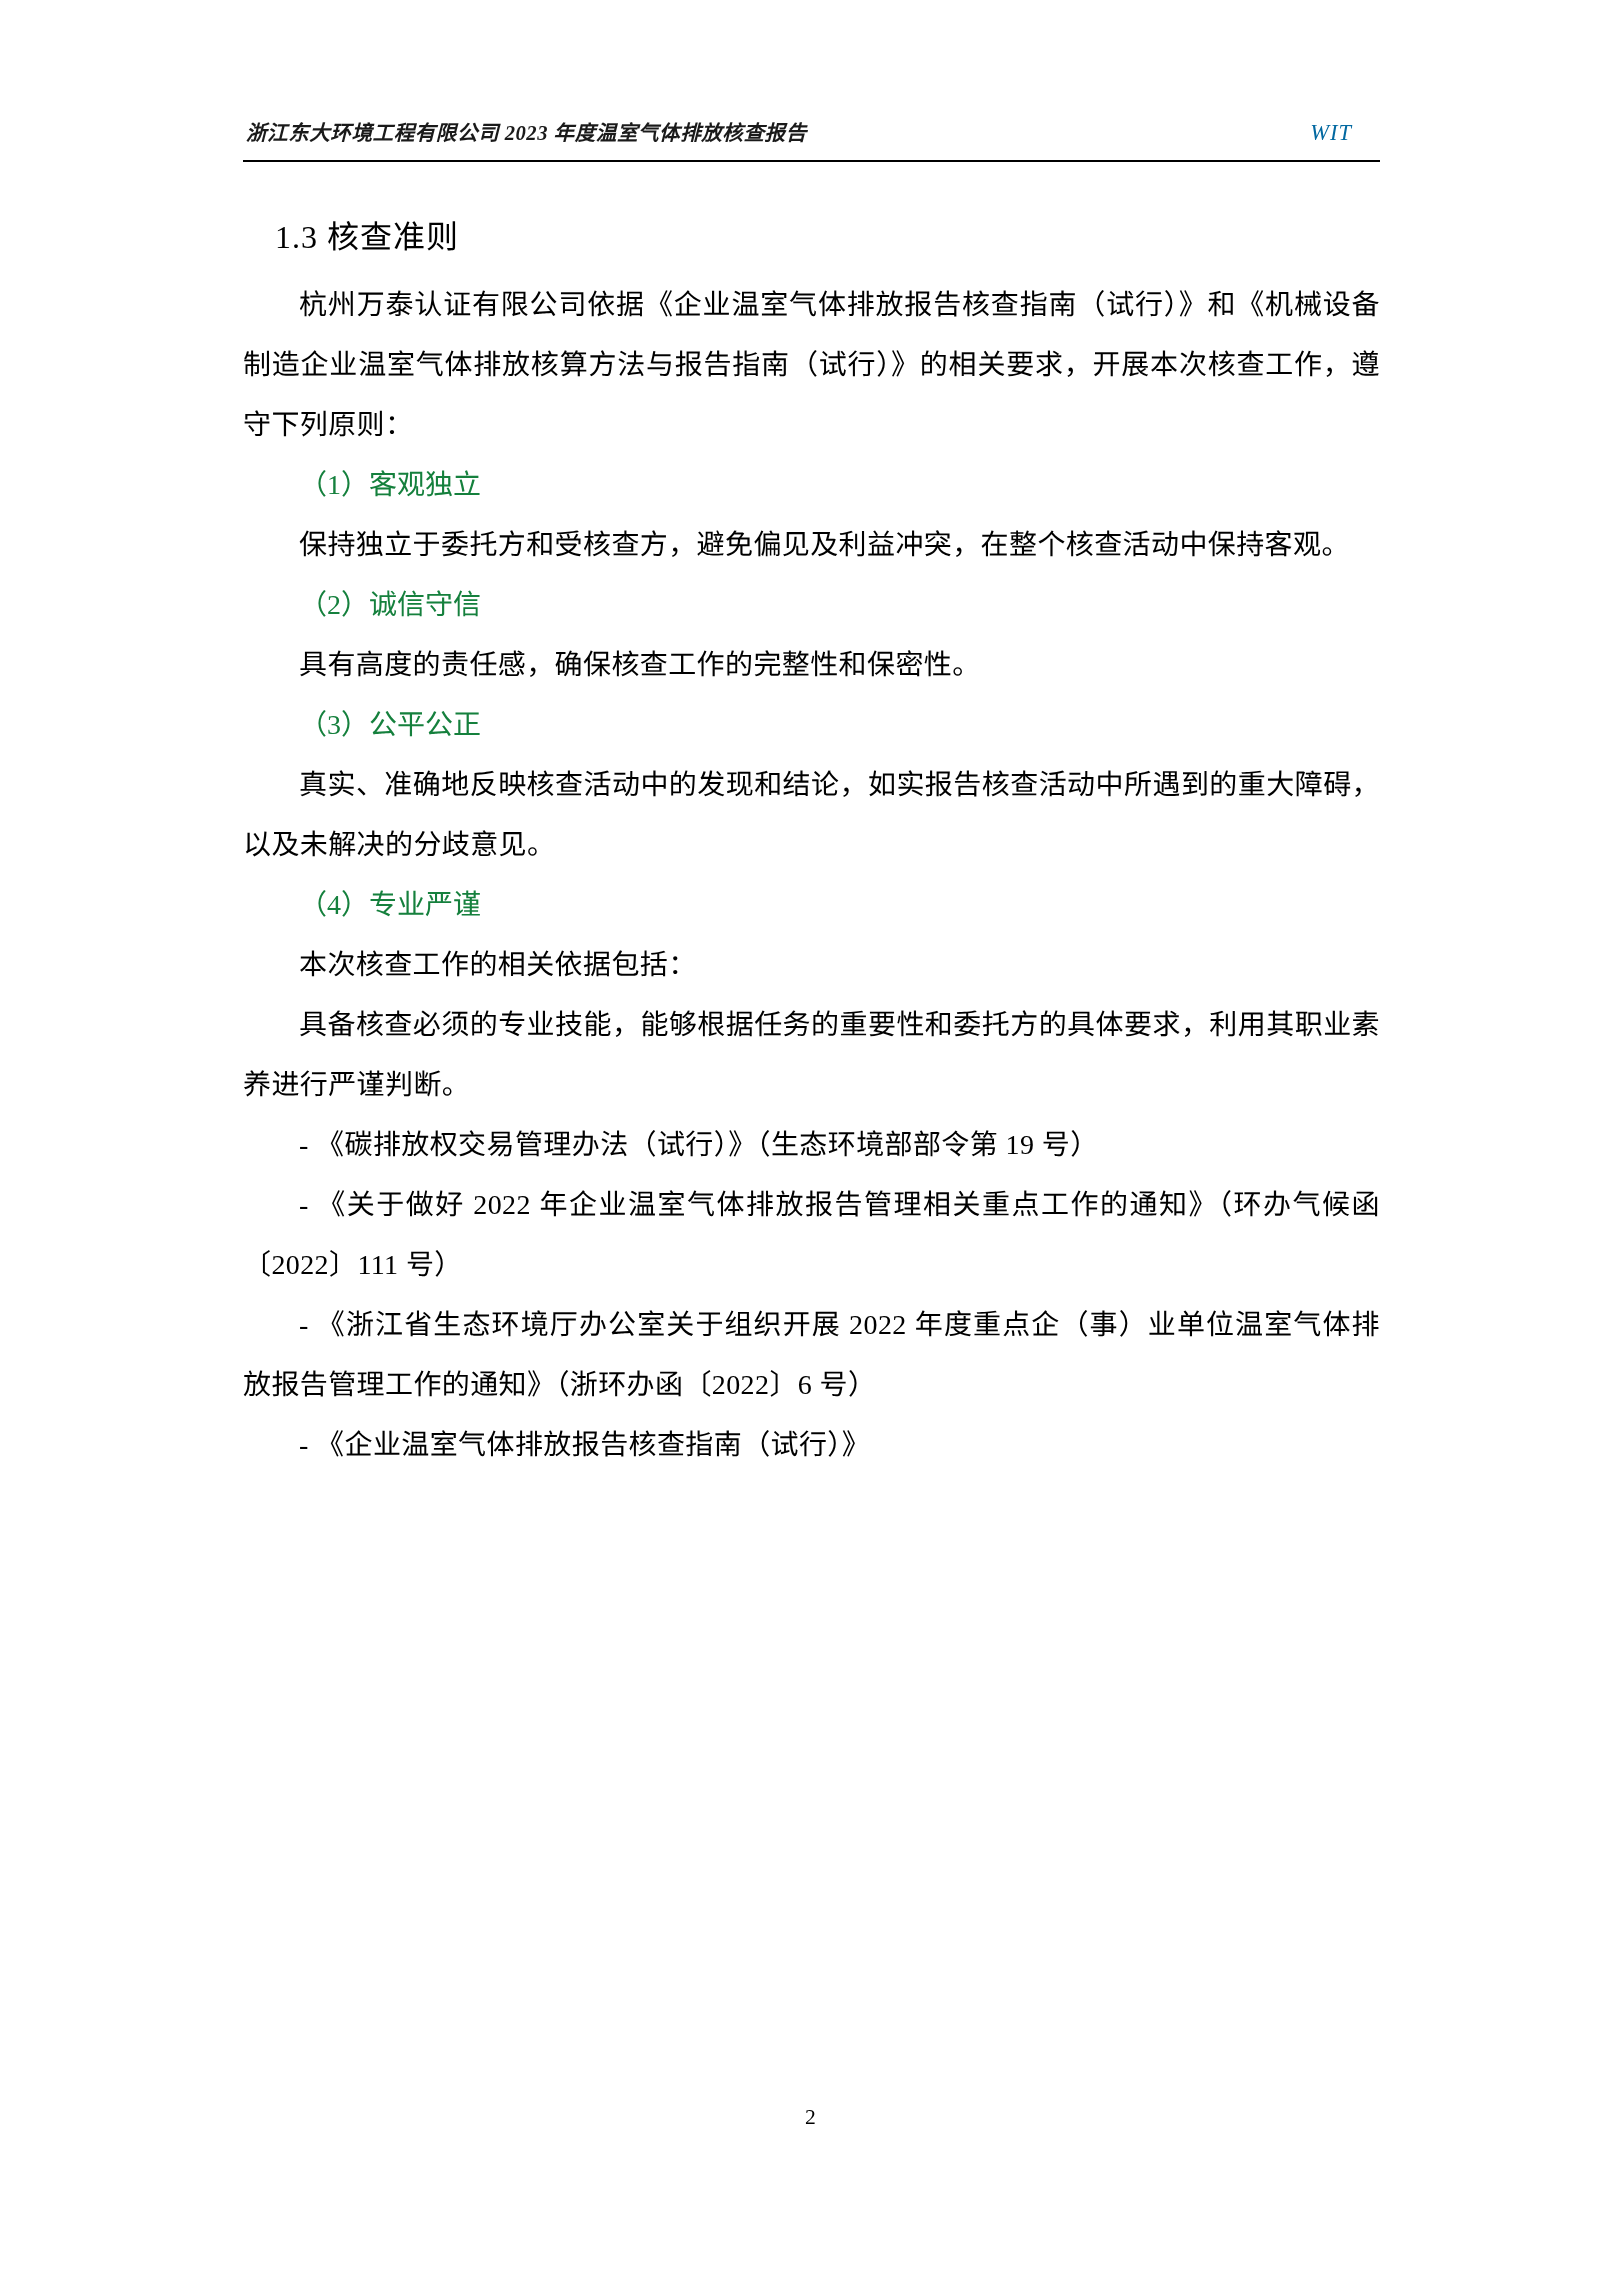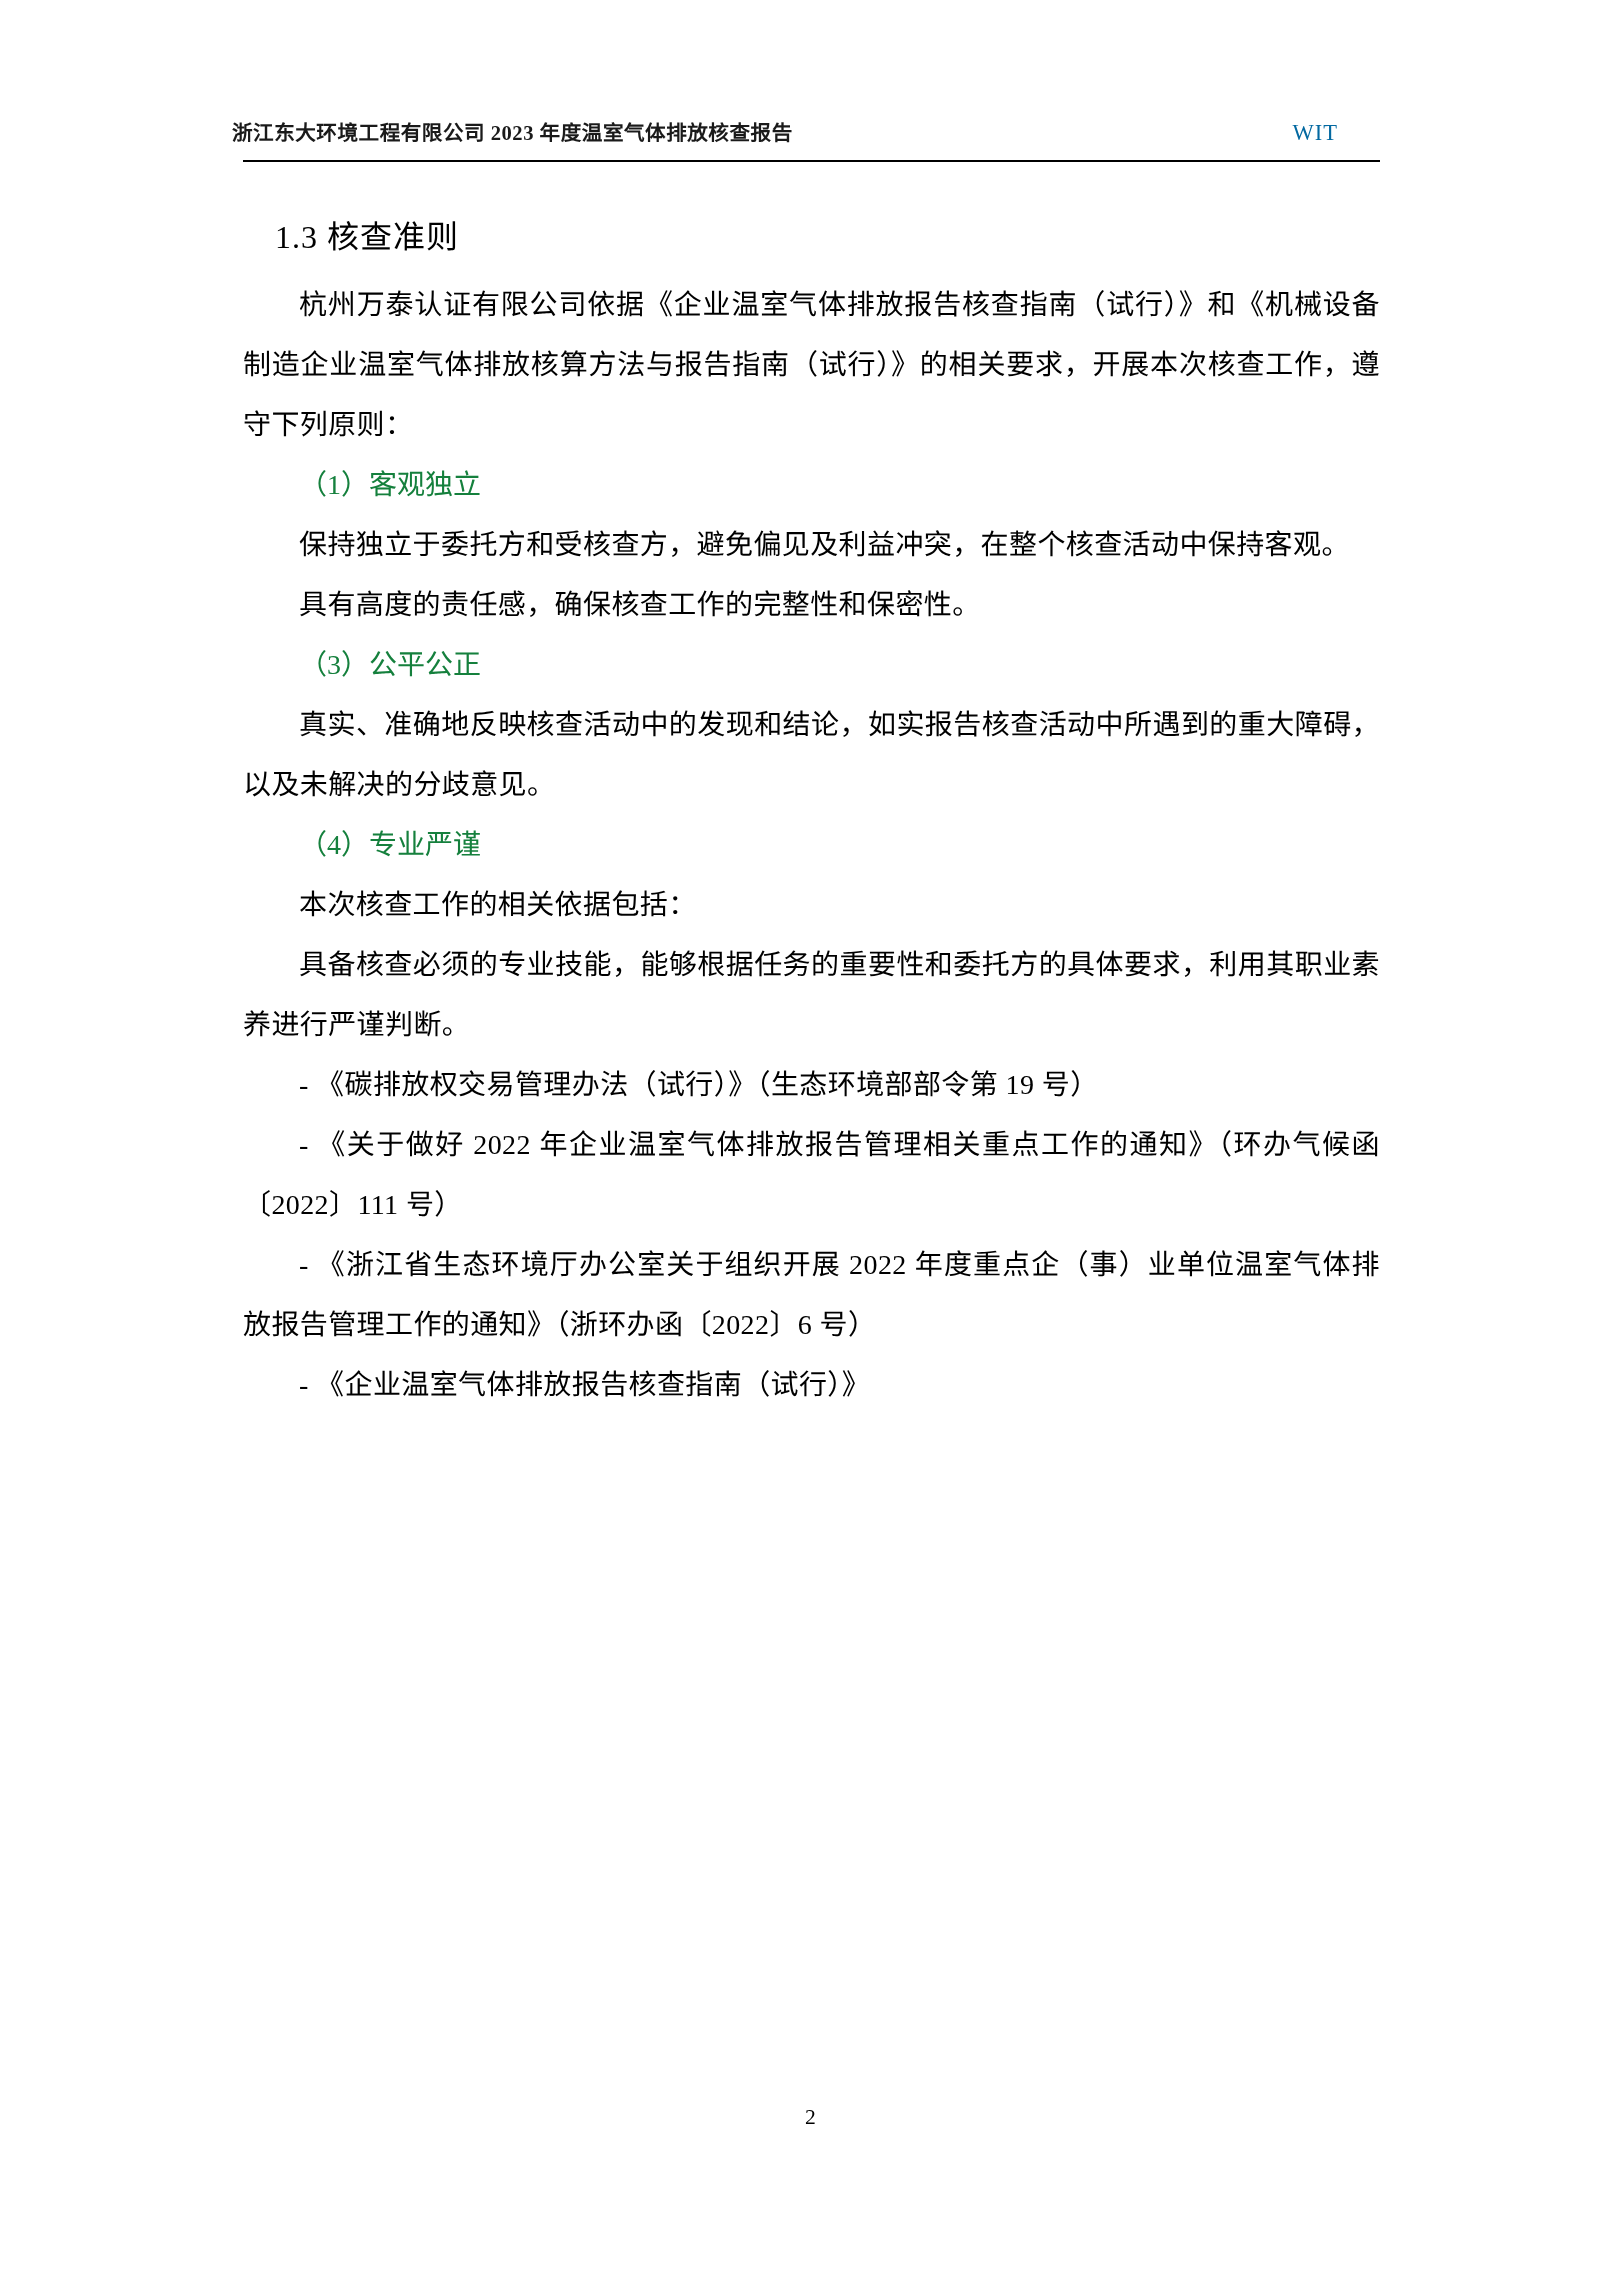--- a/index.html
+++ b/index.html
@@ -17,27 +17,28 @@
     height: 2292px;
     margin: 0 auto;
     background: #ffffff;
     box-sizing: border-box;
     padding: 0;
     overflow: hidden;
   }
   .header {
     position: absolute;
     top: 116px;
-    left: 232px;
+    left: 246px;
     width: 1137px;
     display: flex;
     align-items: flex-end;
     justify-content: space-between;
     font-size: 20.6px;
     letter-spacing: 0.5px;
+    font-style: italic;
   }
   .header-left {
     font-family: "Liberation Serif", "DejaVu Serif", serif;
     font-weight: 600;
     color: #1a1a1a;
     white-space: nowrap;
   }
   .header-right {
     font-family: "Liberation Serif", "DejaVu Serif", serif;
     font-size: 22.5px;
@@ -115,20 +116,21 @@
   <div class="content">
 
 
     <h2 class="section">1.3  核查准则</h2>
 
     <p class="indent">杭州万泰认证有限公司依据《企业温室气体排放报告核查指南（试行）》和《机械设备制造企业温室气体排放核算方法与报告指南（试行）》的相关要求，开展本次核查工作，遵守下列原则：</p>
 
     <h3 class="sub">（1）客观独立</h3>
     <p class="indent">保持独立于委托方和受核查方，避免偏见及利益冲突，在整个核查活动中保持客观。</p>
 
+    <h3 class="sub">（2）诚信守信</h3>
     <p class="indent">具有高度的责任感，确保核查工作的完整性和保密性。</p>
 
     <h3 class="sub">（3）公平公正</h3>
     <p class="indent">真实、准确地反映核查活动中的发现和结论，如实报告核查活动中所遇到的重大障碍，以及未解决的分歧意见。</p>
 
     <h3 class="sub">（4）专业严谨</h3>
     <p class="indent">本次核查工作的相关依据包括：</p>
 
     <p class="indent">具备核查必须的专业技能，能够根据任务的重要性和委托方的具体要求，利用其职业素养进行严谨判断。</p>
 

